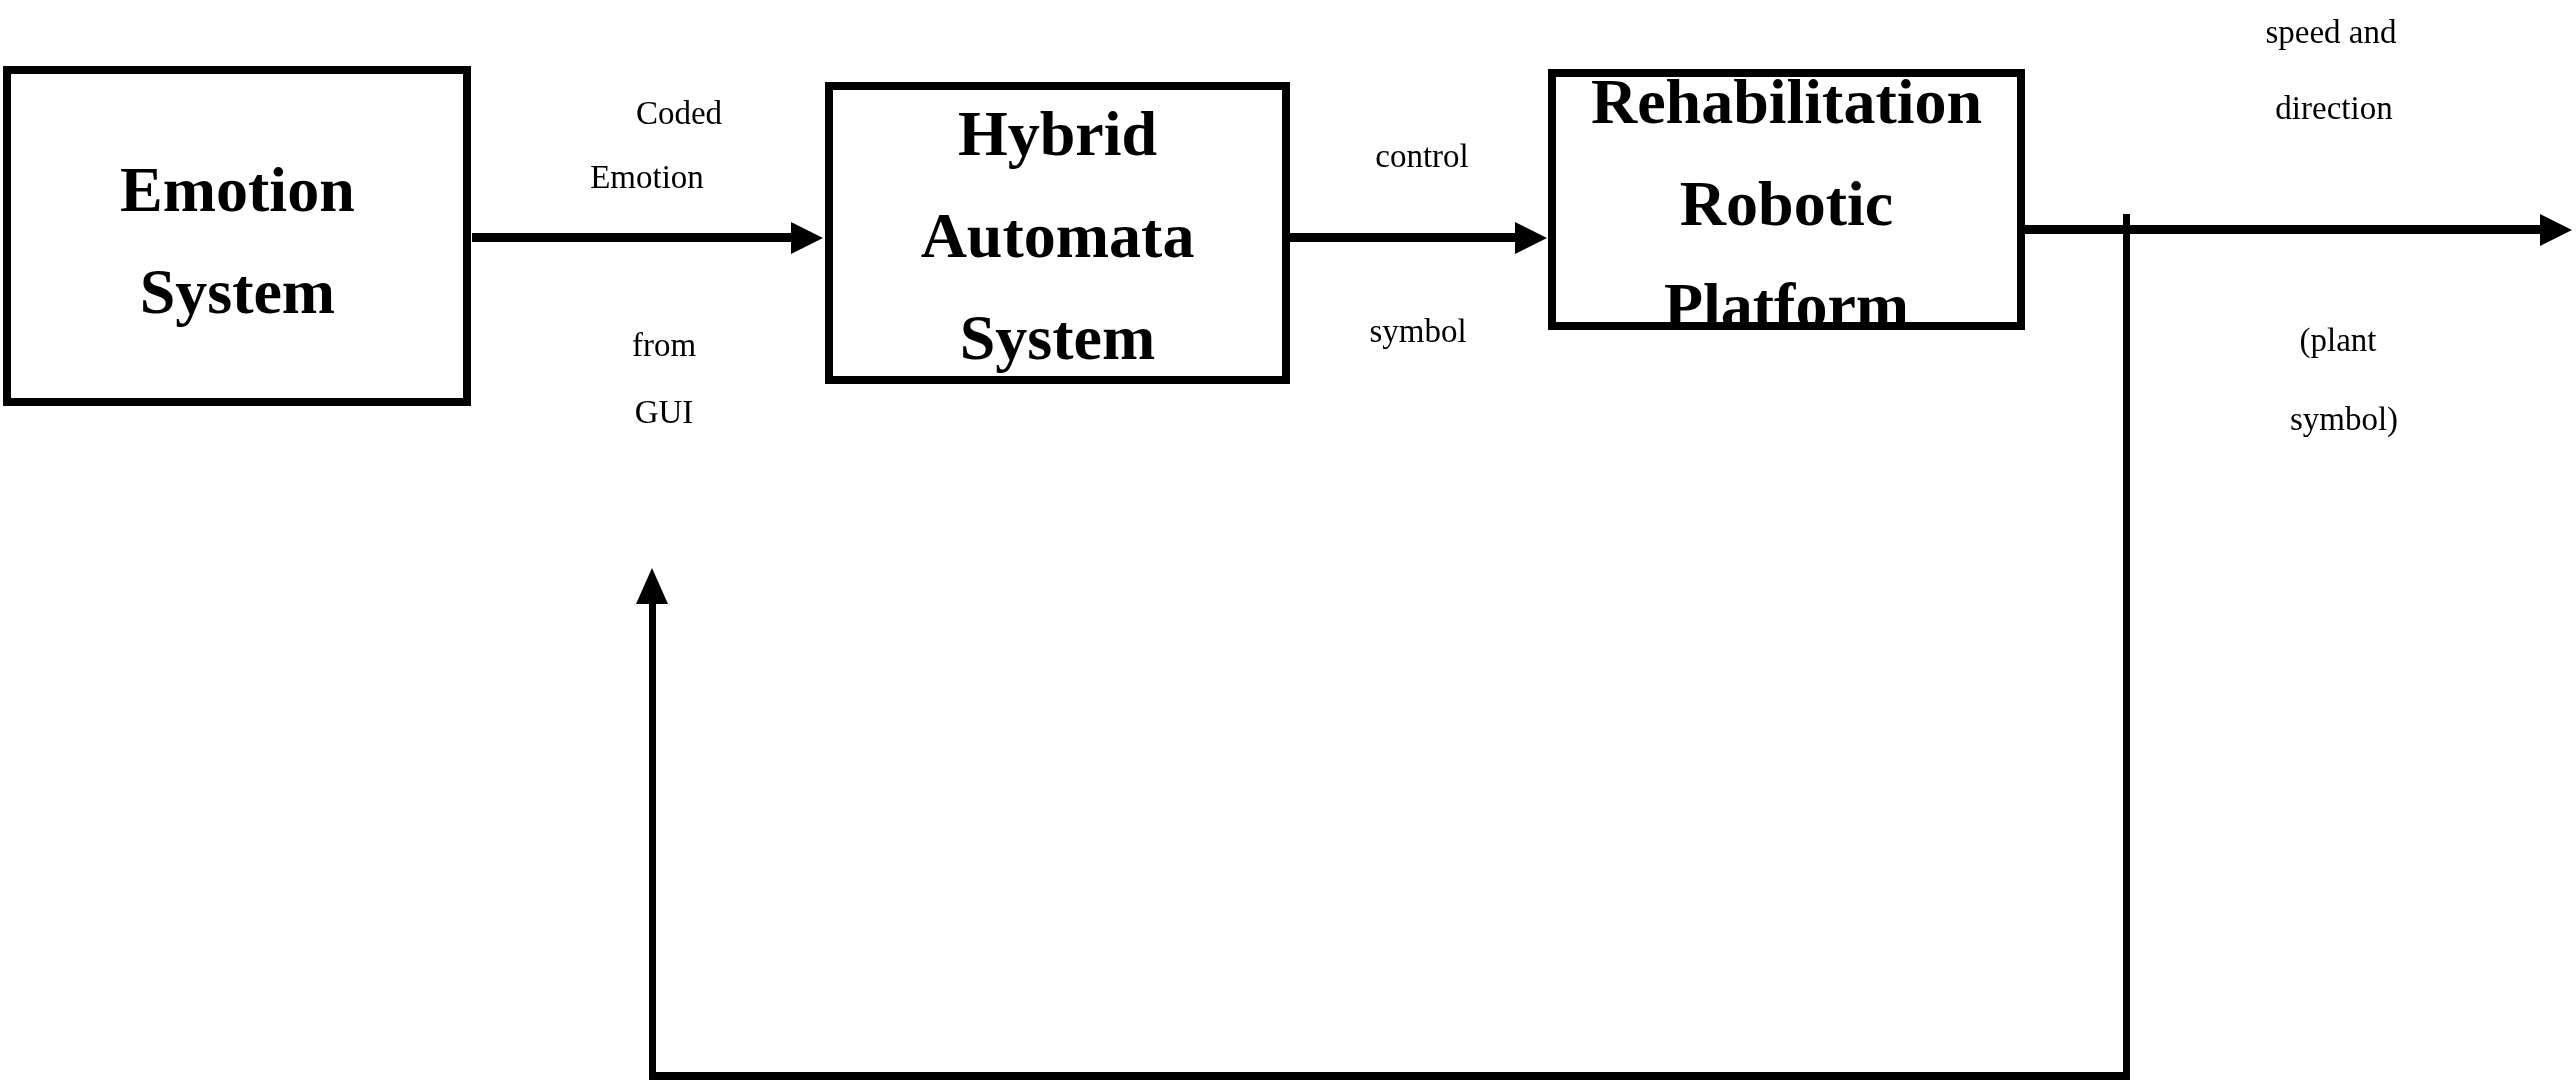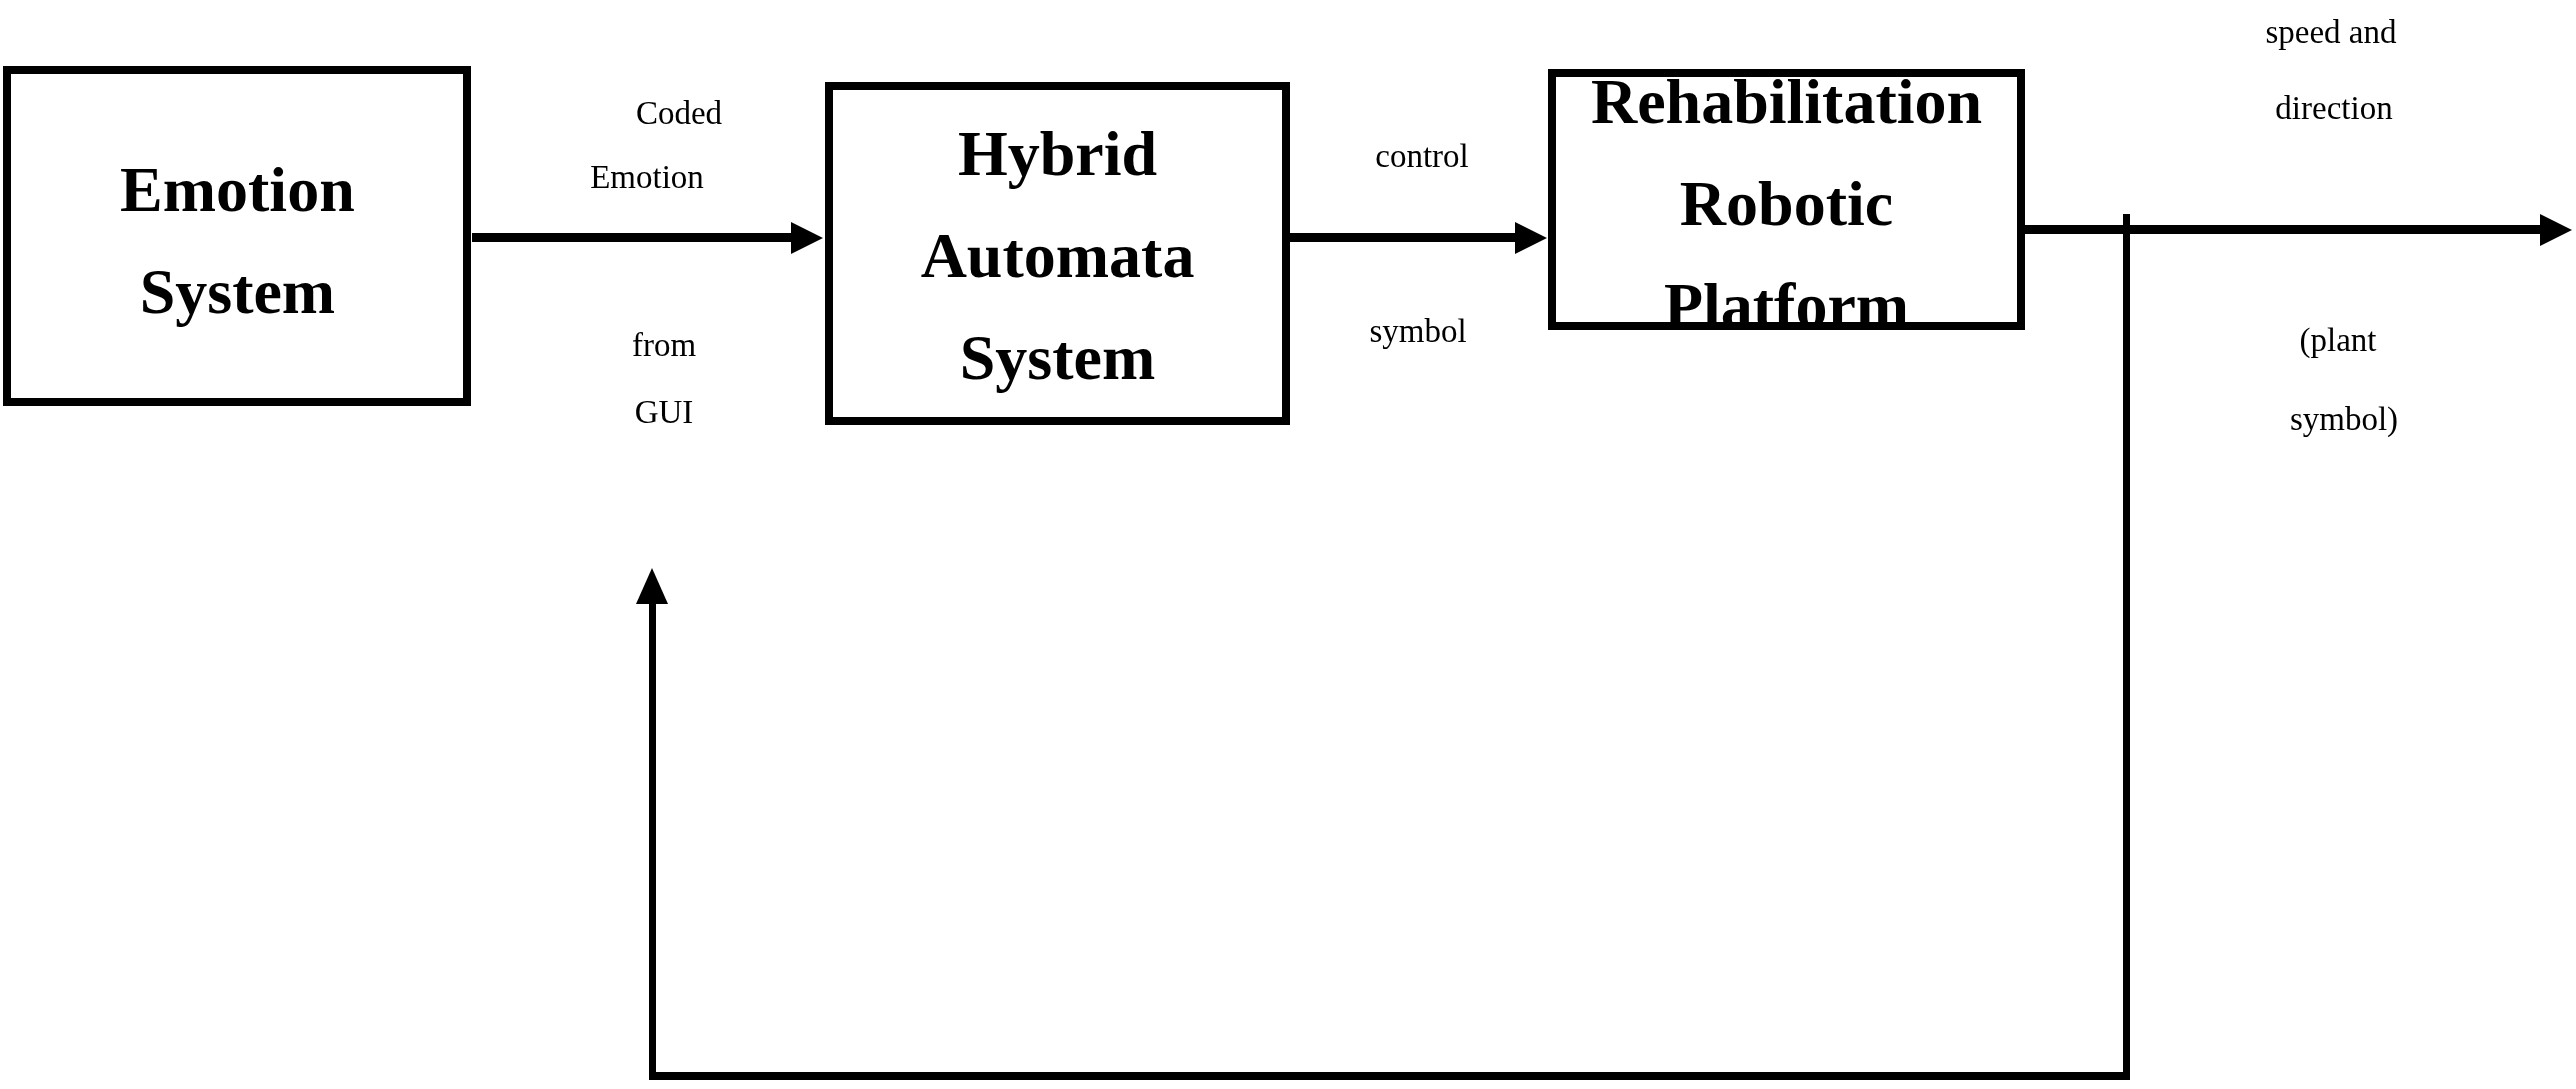--- a/index.html
+++ b/index.html
@@ -62,21 +62,21 @@
 </style>
 </head>
 <body>
 
 <div id="figure">
   <div id="boxes-layer">
       <div class="box" style="left: 3.4px; top: 66px; width: 468px; height: 340px; padding-top: 9.4px;">
         <div class="box-line">Emotion</div>
         <div class="box-line">System</div>
       </div>
-      <div class="box" style="left: 825px; top: 82px; width: 465px; height: 343px; padding-top: 5.4px;">
+      <div class="box" style="left: 825px; top: 82px; width: 465px; height: 302px; padding-top: 5.4px;">
         <div class="box-line">Hybrid</div>
         <div class="box-line">Automata</div>
         <div class="box-line">System</div>
       </div>
       <div class="box" style="left: 1548px; top: 69px; width: 477px; height: 261px; padding-top: 8px;">
         <div class="box-line">Rehabilitation</div>
         <div class="box-line">Robotic</div>
         <div class="box-line">Platform</div>
       </div>
     </div>

